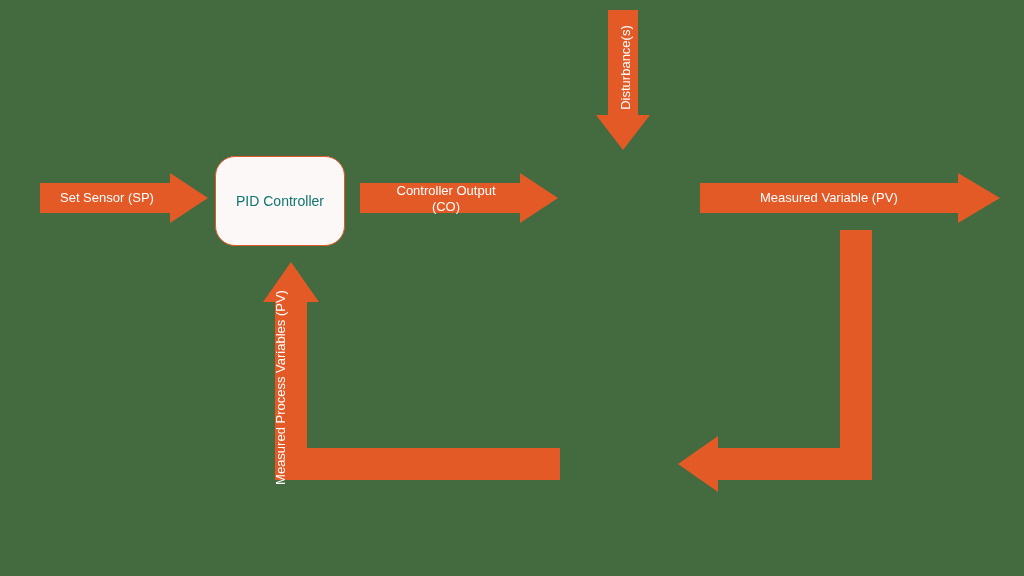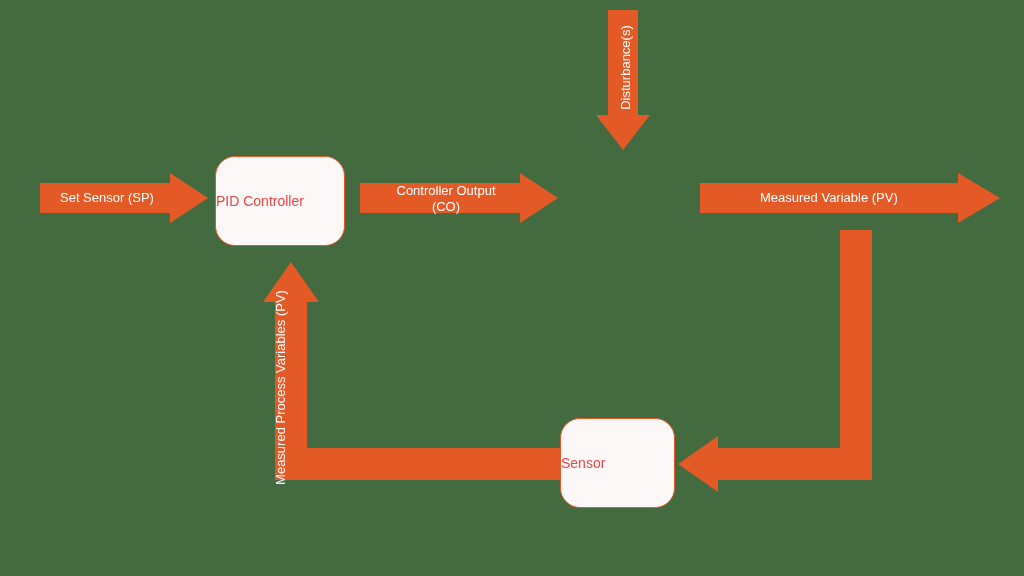--- a/index.html
+++ b/index.html
@@ -14,24 +14,25 @@
   .stage {
     position: relative;
     width: 1024px;
     height: 576px;
   }
   .node {
     position: absolute;
     background: #fbf8f7;
     border: 1.5px solid #e35a27;
     border-radius: 20px;
-    color: #ef4444;
+    color: #0f766e;
     font-size: 14px;
     display: flex;
     align-items: center;
+    justify-content: center;
     text-align: center;
     box-sizing: border-box;
   }
   .arrow-label {
     position: absolute;
     color: #ffffff;
     font-size: 13px;
     text-align: center;
     white-space: nowrap;
   }
@@ -70,23 +71,20 @@
     <polygon class="thick" points="
         560,448  560,480  275,480  275,302  263,302  291,262  319,302  307,302  307,448
       "></polygon>
   </svg>
 
   <div class="node" style="left:215px; top:156px; width:130px; height:90px;">
     <span>PID Controller</span>
   </div>
 
 
-  <div class="node" style="left:560px; top:418px; width:115px; height:90px;">
-    <span>Sensor</span>
-  </div>
 
   <div class="arrow-label" style="left:60px; top:190px;">
     <span>Set Sensor (SP)</span>
   </div>
 
   <div class="arrow-label ml" style="left:381px; top:183px; width:130px;">
     <span>Controller Output</span><br>
     <span>(CO)</span>
   </div>
 

